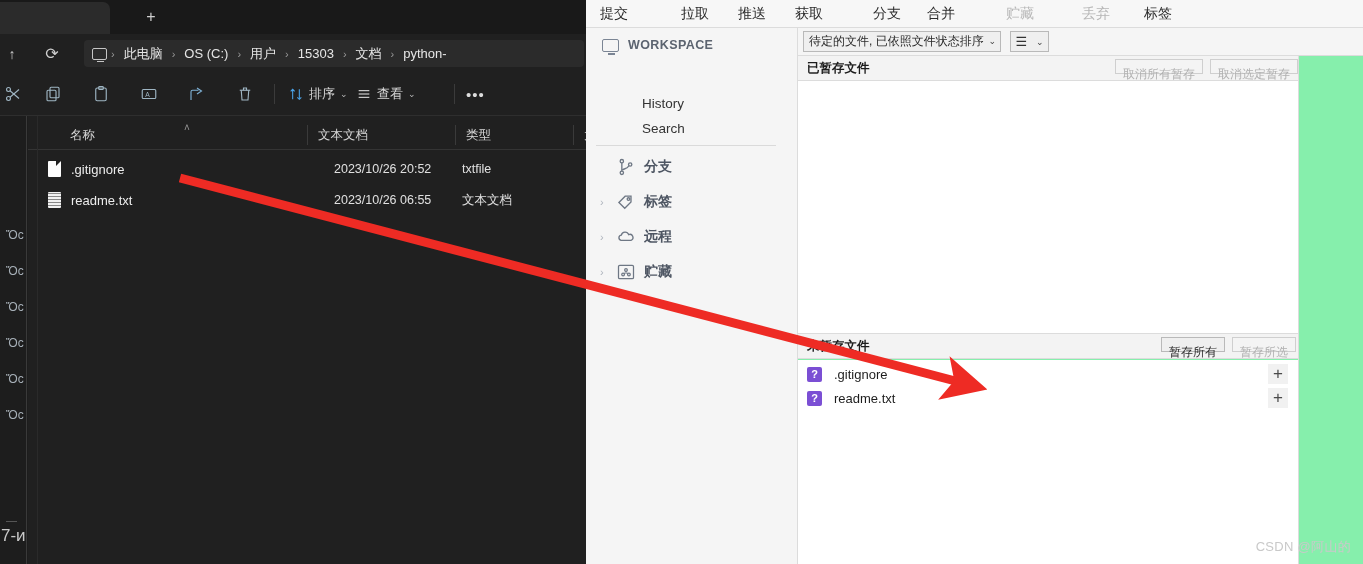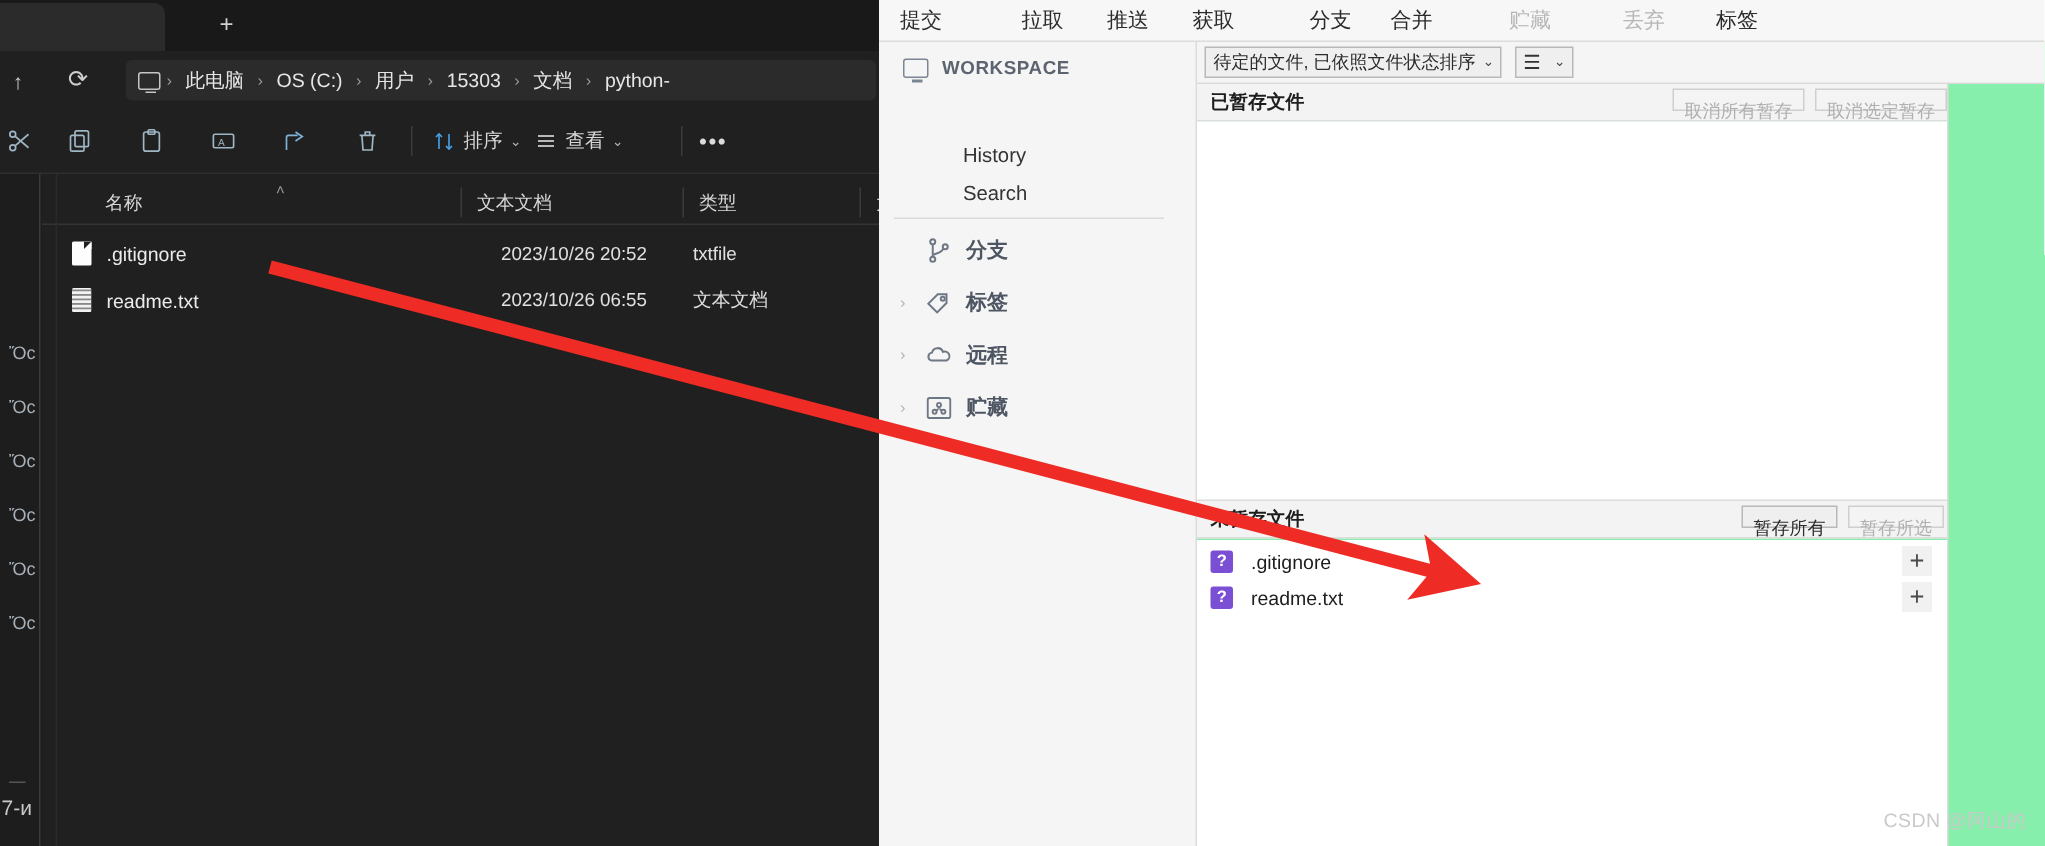--- a/index.html
+++ b/index.html
@@ -115,21 +115,21 @@
     position: absolute; left: 0; top: 116px; width: 28px; height: 448px;
     background: #1d1d1d;
   }
   .pin {
     position: absolute; left: 6px; width: 14px; height: 14px;
     color: #a7b0b8; font-size: 12px; line-height: 14px;
   }
   .rail-div1 { position: absolute; left: 26px; top: 116px; width: 1px; height: 448px; background: #3a3a3a; }
   .rail-div2 { position: absolute; left: 37px; top: 116px; width: 1px; height: 448px; background: #2a2a2a; }
   .rail-bottom {
-    position: absolute; left: 1px; bottom: 18px; font-size: 14px; color: #c9c9c9;
+    position: absolute; left: 1px; bottom: 18px; font-size: 17px; color: #c9c9c9;
   }
   .tree-line { position: absolute; left: 6px; top: 405px; width: 11px; height: 1px; background: #555; }
 
   
   .git {
     position: absolute; left: 586px; top: 0; width: 777px; height: 564px;
     background: #ffffff;
   }
   .git-toolbar {
     position: absolute; left: 0; top: 0; width: 777px; height: 28px;

